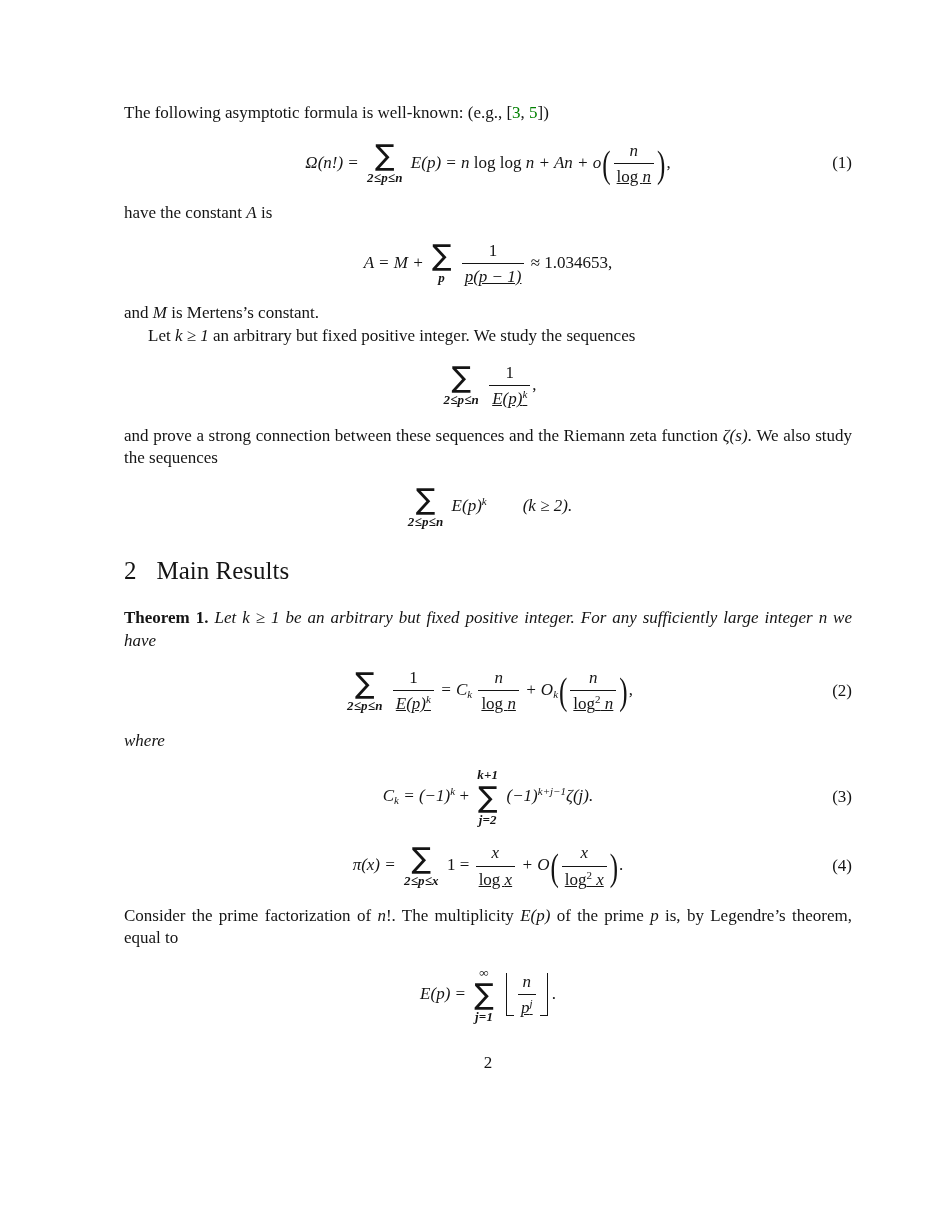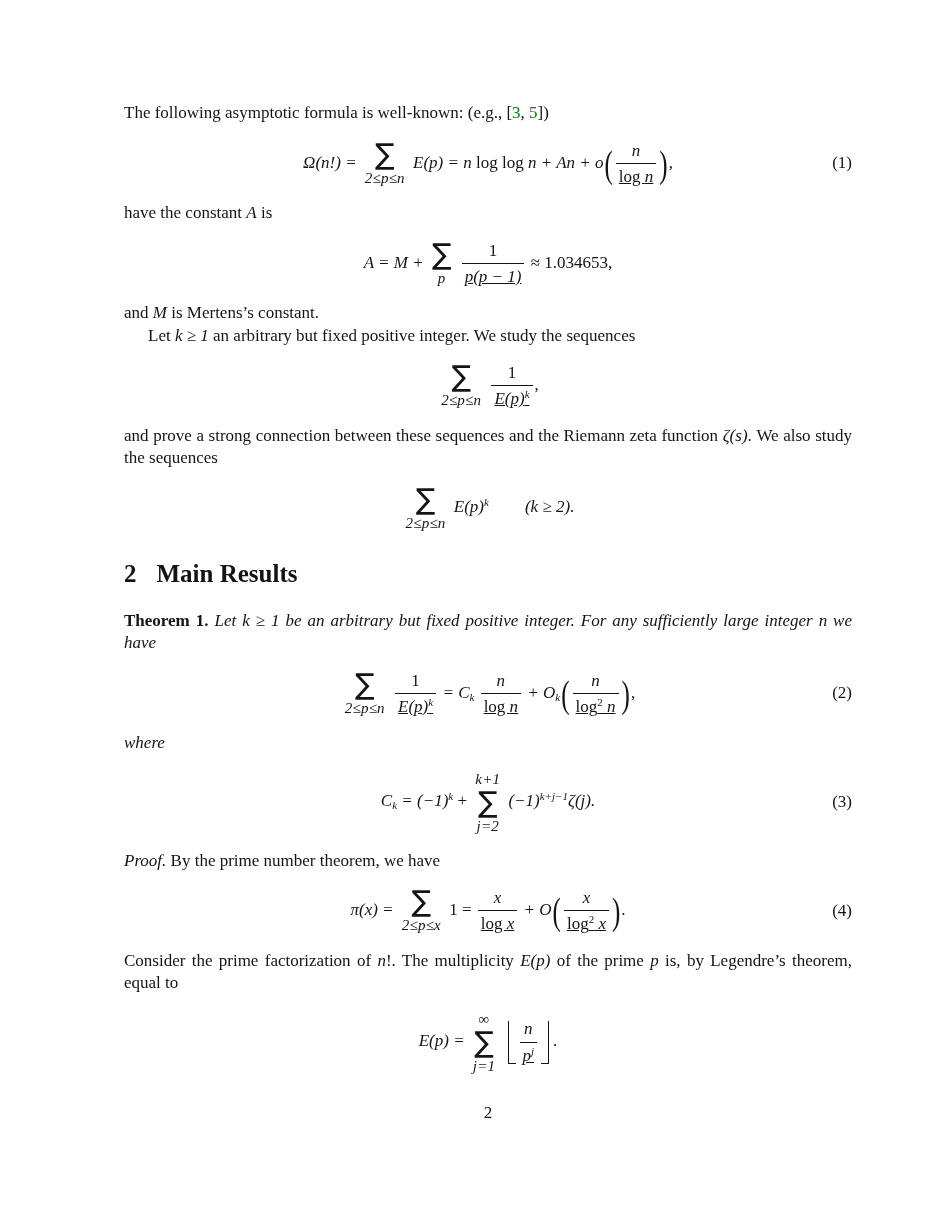--- a/index.html
+++ b/index.html
@@ -13,38 +13,38 @@
   .im { font-style: italic; }
   .cite { color: var(--cite-color, #008000); text-decoration: none; cursor: pointer; }
 
   .equation { position: relative; text-align: center; margin: 15px 0; font-size: 17px; line-height: 1.25; }
   .eqnum { position: absolute; right: 0; top: 50%; transform: translateY(-50%); font-style: normal; font-size: 17px; }
 
   .mi { font-style: italic; }
   .mrm { font-style: normal; }
   .msum { display: inline-flex; flex-direction: column; align-items: center; vertical-align: middle; margin: 0 4px; line-height: 1; }
   .msum .mo { font-size: 29px; line-height: 1; font-style: normal; font-family: "DejaVu Sans", "DejaVu Serif", sans-serif; }
-  .msum .lim { font-size: 15px; font-style: italic; line-height: 1.2; letter-spacing: 0.2px; }
+  .msum .lim { font-size: 13px; font-style: italic; line-height: 1.2; letter-spacing: 0.2px; font-weight: bold; }
   .msum .lim.mrm { font-style: normal; }
 
   .mfrac { display: inline-block; vertical-align: middle; text-align: center; margin: 0 2px; }
   .mfrac .num { display: block; padding: 0 3px 2px; border-bottom: 1.1px solid #141414; }
   .mfrac .den { display: block; padding: 2px 3px 0; text-decoration: underline; }
 
   .bigp { display: inline-block; font-size: 25px; transform: scaleY(1.55); vertical-align: middle; line-height: 1; font-style: normal; margin: 0 1px; }
   .floor { display: inline-block; width: 7px; height: 42px; vertical-align: middle; }
   .floor.left  { border-left: 1.5px solid #141414; border-bottom: 1.5px solid #141414; margin: 0 2px 0 4px; }
   .floor.right { border-right: 1.5px solid #141414; border-bottom: 1.5px solid #141414; margin: 0 4px 0 2px; }
 
   .msup { font-size: 11px; vertical-align: 6px; font-style: italic; }
   .msub { font-size: 11px; vertical-align: -3px; font-style: italic; }
   .msup.mrm, .msub.mrm { font-style: normal; }
   .qspace { display: inline-block; width: 36px; }
 
-  .section-heading { font-size: 25px; font-weight: bold; margin: 28px 0 22px; }
+  .section-heading { font-size: 25px; font-weight: normal; margin: 28px 0 22px; }
   .section-heading .secnum { margin-right: 20px; }
   .thm-label { font-weight: bold; }
   .thm-body { font-style: italic; }
   .proof-label { font-style: italic; }
   .page-number { text-align: center; font-size: 17px; margin-top: 28px; }
 </style>
 </head>
 <body>
 
 <div class="page">
@@ -122,24 +122,20 @@
     <span class="mrm">+</span>
     <span class="msum">
         <span class="lim">k+1</span>
         <span class="mo">∑</span>
         <span class="lim">j=2</span>
       </span>
     <span class="mi">(−1)</span><span class="msup">k+j−1</span><span class="mi">ζ(j).</span>
     <span class="eqnum">(3)</span>
   </div>
 
-  <p class="para">
-    <span class="proof-label">Proof.</span>
-    <span>By the prime number theorem, we have</span>
-  </p>
 
   <div class="equation">
     <span class="mi">π(x) =</span>
     <span class="msum">
         <span class="mo">∑</span>
         <span class="lim">2≤p≤x</span>
       </span>
     <span class="mrm">1 =</span>
     <span class="mfrac"><span class="num mi">x</span><span class="den"><span class="mrm">log </span><span class="mi">x</span></span></span>
     <span class="mi">+ O</span><span class="bigp">(</span><span class="mfrac"><span class="num mi">x</span><span class="den"><span class="mrm">log</span><span class="msup mrm">2</span><span class="mi"> x</span></span></span><span class="bigp">)</span><span class="mrm">.</span>

